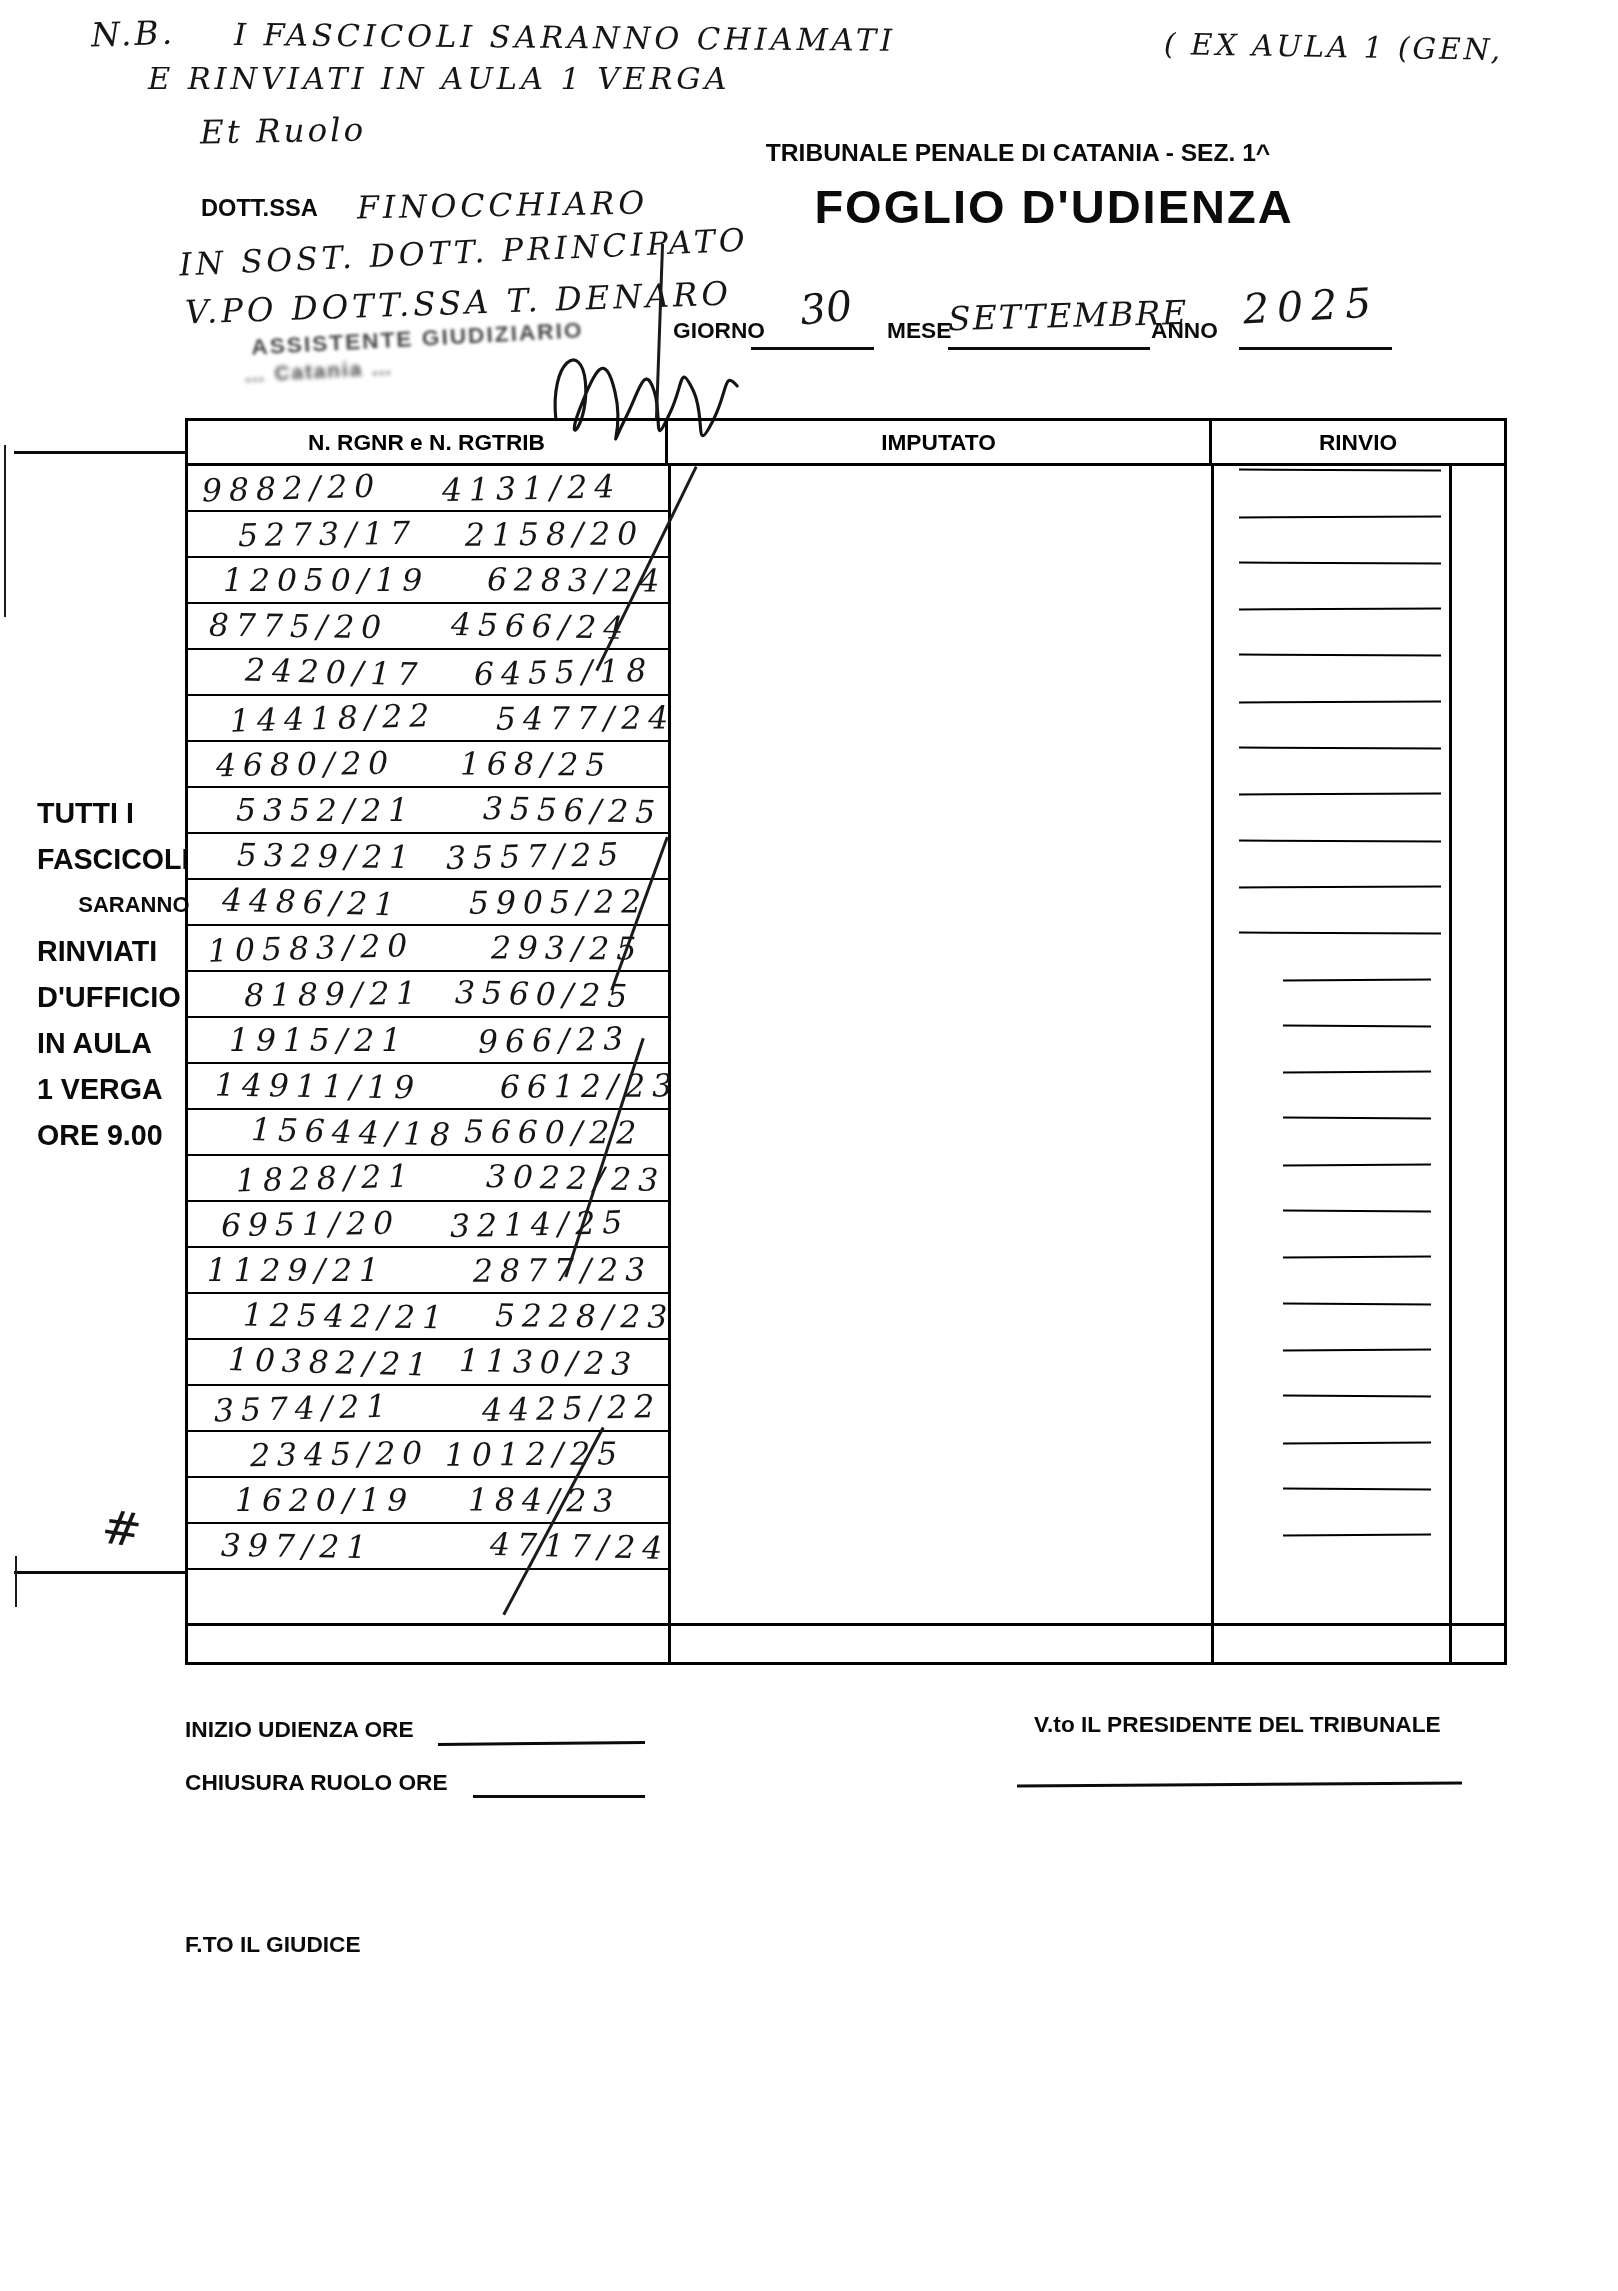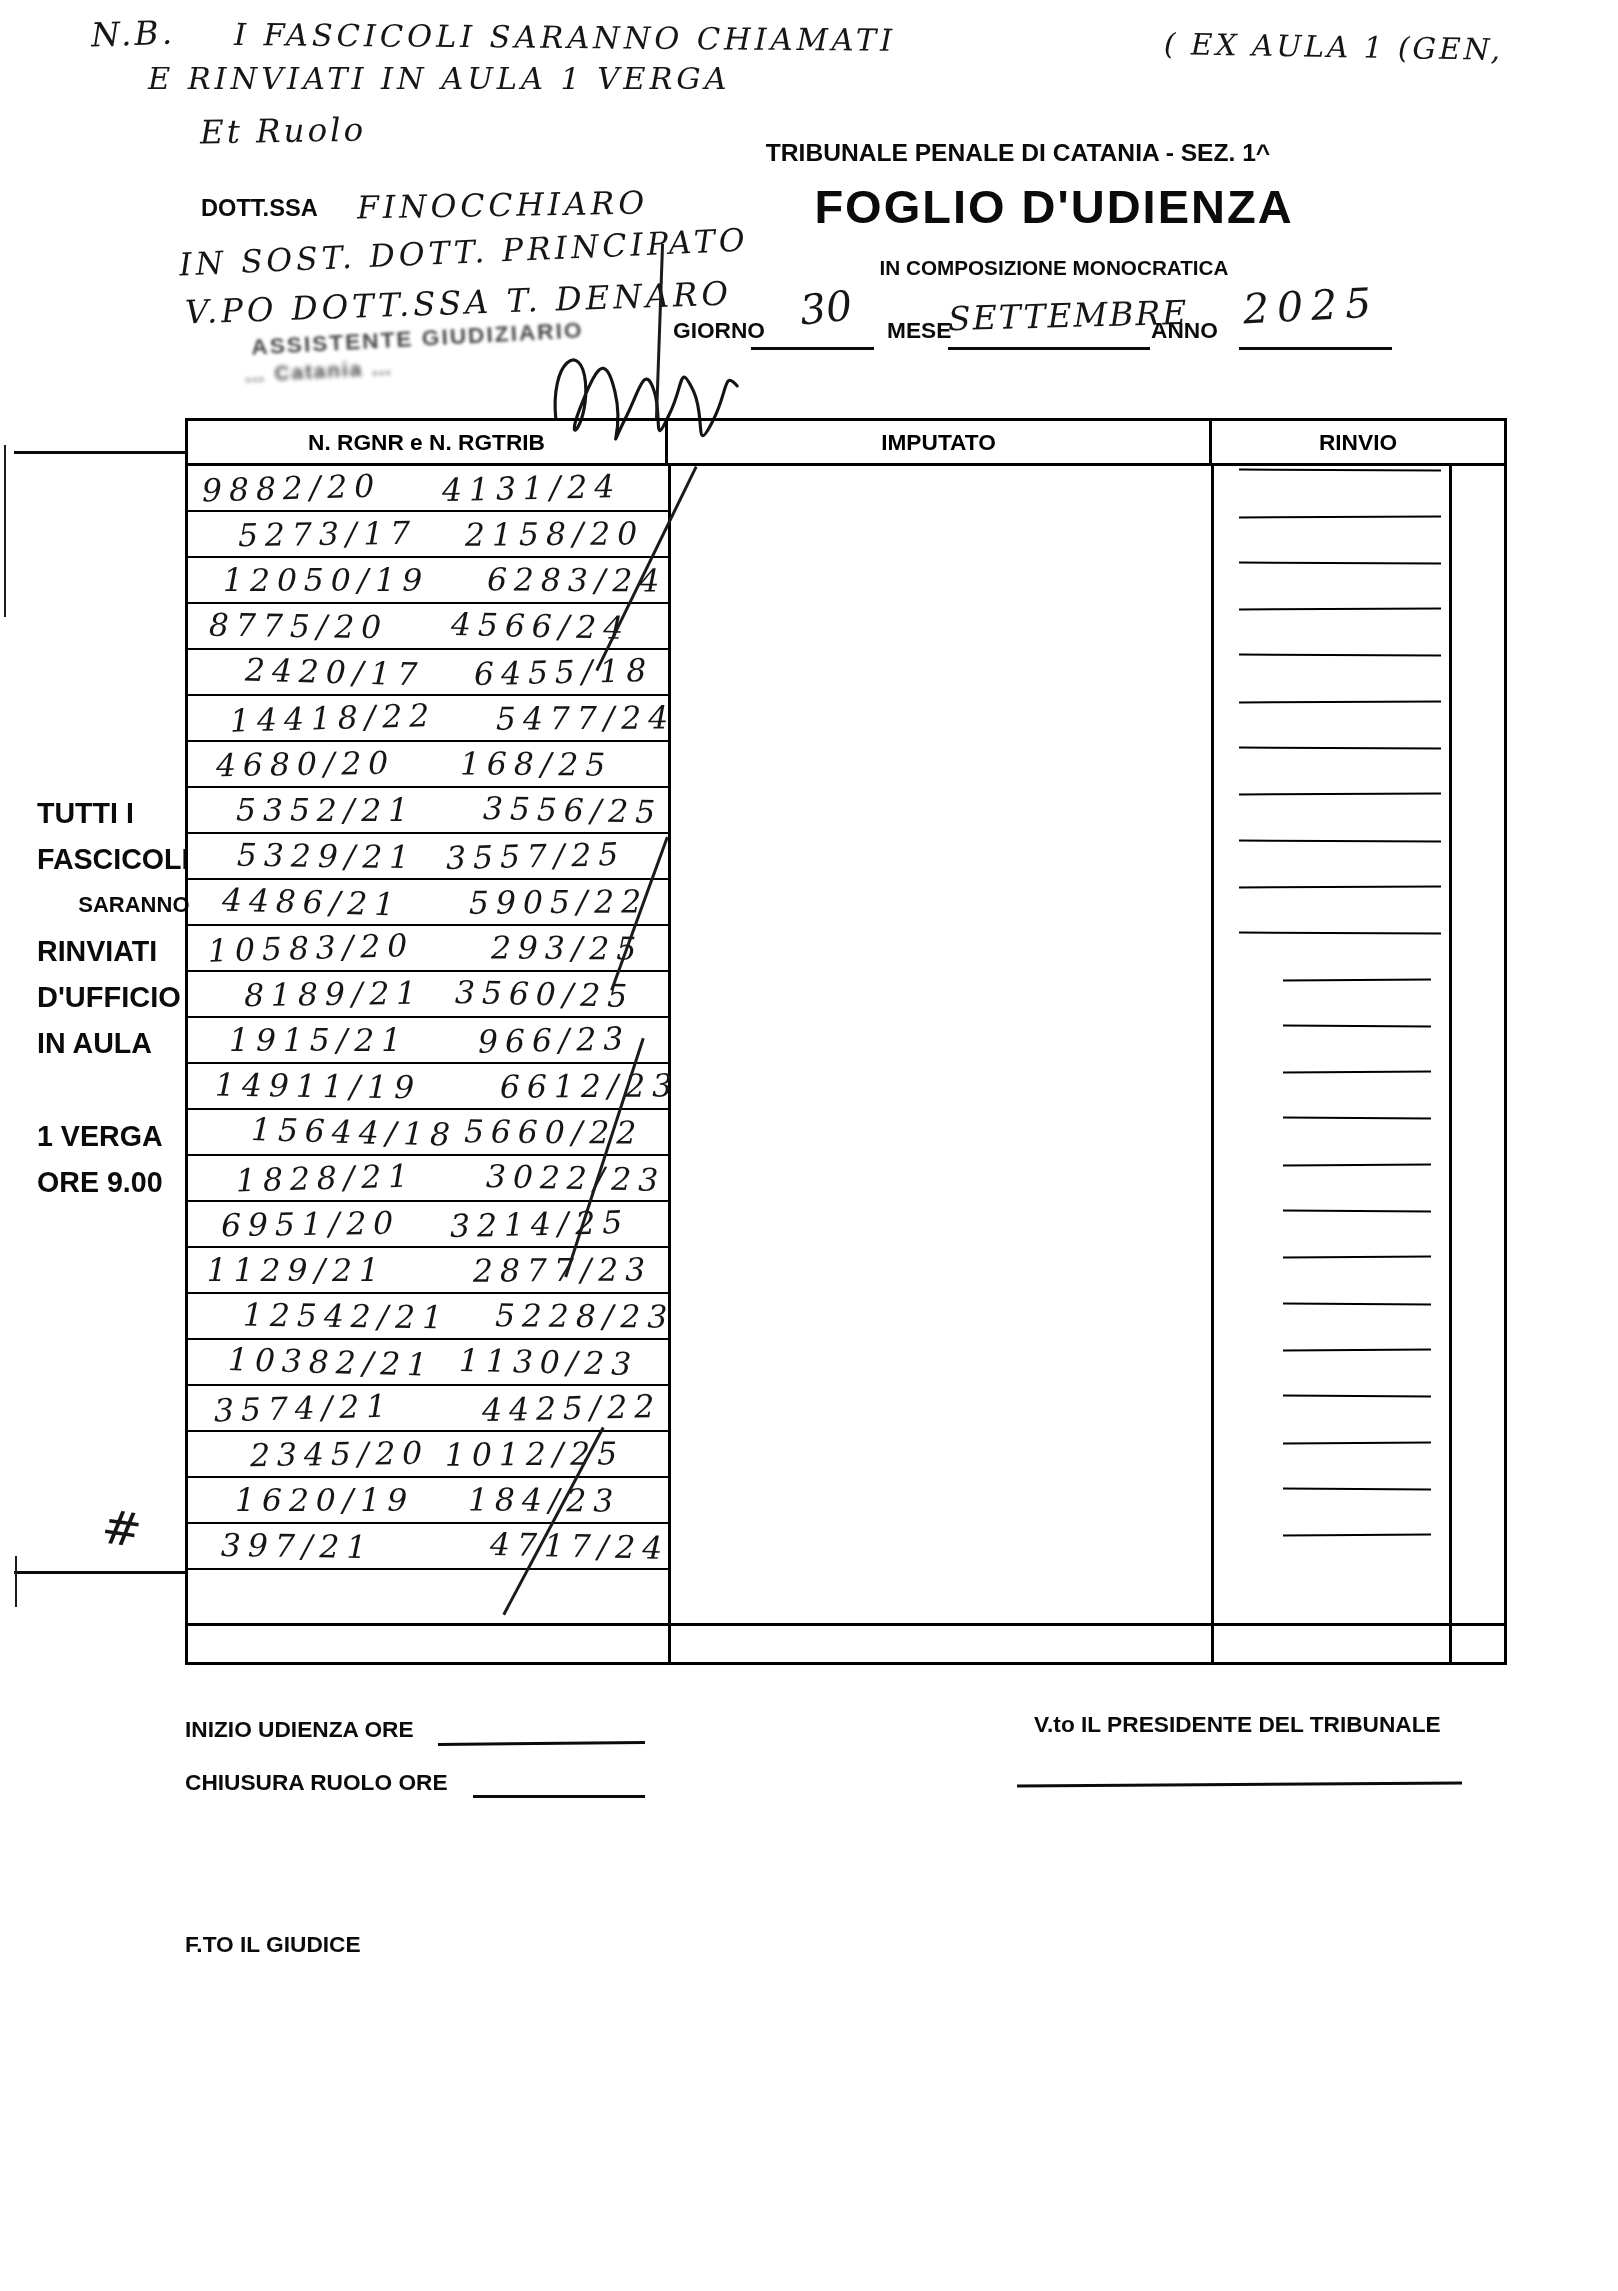--- a/index.html
+++ b/index.html
@@ -42,40 +42,39 @@
   <span class="abs stamp" style="left:244px;top:359px;font-size:20.7px;letter-spacing:2px;transform:rotate(-3deg);filter:blur(2px);">… Catania …</span>
   <svg class="abs" style="left:544px;top:303px;" width="207" height="158" viewBox="0 0 210 160">
     <path d="M12 118 C 6 58 38 38 42 80 C 46 122 20 150 36 108 C 52 66 62 48 72 90
              C 82 132 62 158 82 118 C 96 92 102 58 112 90 C 120 116 110 150 127 113
              C 142 83 137 58 152 90 C 164 116 152 158 172 118 C 187 88 182 68 196 84" stroke="#141414" fill="none" stroke-width="3.2" stroke-linecap="round"></path>
   </svg>
   <div class="stroke" style="left:658px;top:244px;height:175px;transform:rotate(2deg);"></div>
 
   <div class="abs print" style="left:614px;top:139px;width:808px;text-align:center;font-size:24.6px;">TRIBUNALE PENALE DI CATANIA - SEZ. 1^</div>
   <div class="abs print" style="left:650px;top:179px;width:808px;text-align:center;font-size:47px;letter-spacing:2px;">FOGLIO  D'UDIENZA</div>
-  <div class="abs print" style="left:650px;top:256px;width:808px;text-align:center;font-size:20.7px;">IN COMPOSIZIONE MONOCRATICA</div>
 
   <span class="abs print" style="left:673px;top:317px;font-size:22.7px;">GIORNO</span>
   <div class="blank" style="left:751px;top:347px;width:123px;"></div>
   <span class="abs hw" style="left:800px;top:284px;font-size:41px;transform:rotate(-6deg);">30</span>
   <span class="abs print" style="left:887px;top:317px;font-size:22.7px;">MESE</span>
   <div class="blank" style="left:948px;top:347px;width:202px;"></div>
   <span class="abs hw" style="left:948px;top:296px;font-size:33px;letter-spacing:2px;transform:rotate(-1.5deg);">SETTEMBRE</span>
   <span class="abs print" style="left:1151px;top:317px;font-size:22.7px;">ANNO</span>
   <div class="blank" style="left:1239px;top:347px;width:153px;"></div>
   <span class="abs hw" style="left:1243px;top:282px;font-size:41px;letter-spacing:7.9px;transform:rotate(-3deg);">2025</span>
 
   <div class="abs" style="left:37px;top:790px;">
     <div class="print" style="font-size:28.6px;line-height:46px;">TUTTI I</div>
     <div class="print" style="font-size:28.6px;line-height:46px;">FASCICOLI</div>
     <div class="print" style="font-size:22px;line-height:46px;text-align:right;">SARANNO</div>
     <div class="print" style="font-size:28.6px;line-height:46px;">RINVIATI</div>
     <div class="print" style="font-size:29px;line-height:46px;">D'UFFICIO</div>
     <div class="print" style="font-size:28.6px;line-height:46px;">IN AULA</div>
-    <div class="print" style="font-size:28.6px;line-height:46px;margin-top:47px;">1 VERGA</div>
+    <div class="print" style="font-size:28.6px;line-height:46px;">1 VERGA</div>
     <div class="print" style="font-size:28.6px;line-height:46px;">ORE 9.00</div>
   </div>
 
   <div class="blank" style="left:13.8px;top:451px;width:173px;"></div>
   <div class="stroke" style="left:3.9px;top:445px;height:172px;"></div>
   <div class="blank" style="left:13.8px;top:1571px;width:173px;"></div>
   <div class="stroke" style="left:14.8px;top:1556px;height:51px;"></div>
   <span class="abs hw" style="left:102px;top:1501px;font-size:47px;transform:rotate(8deg);">#</span>
 
   <div class="tbl">

